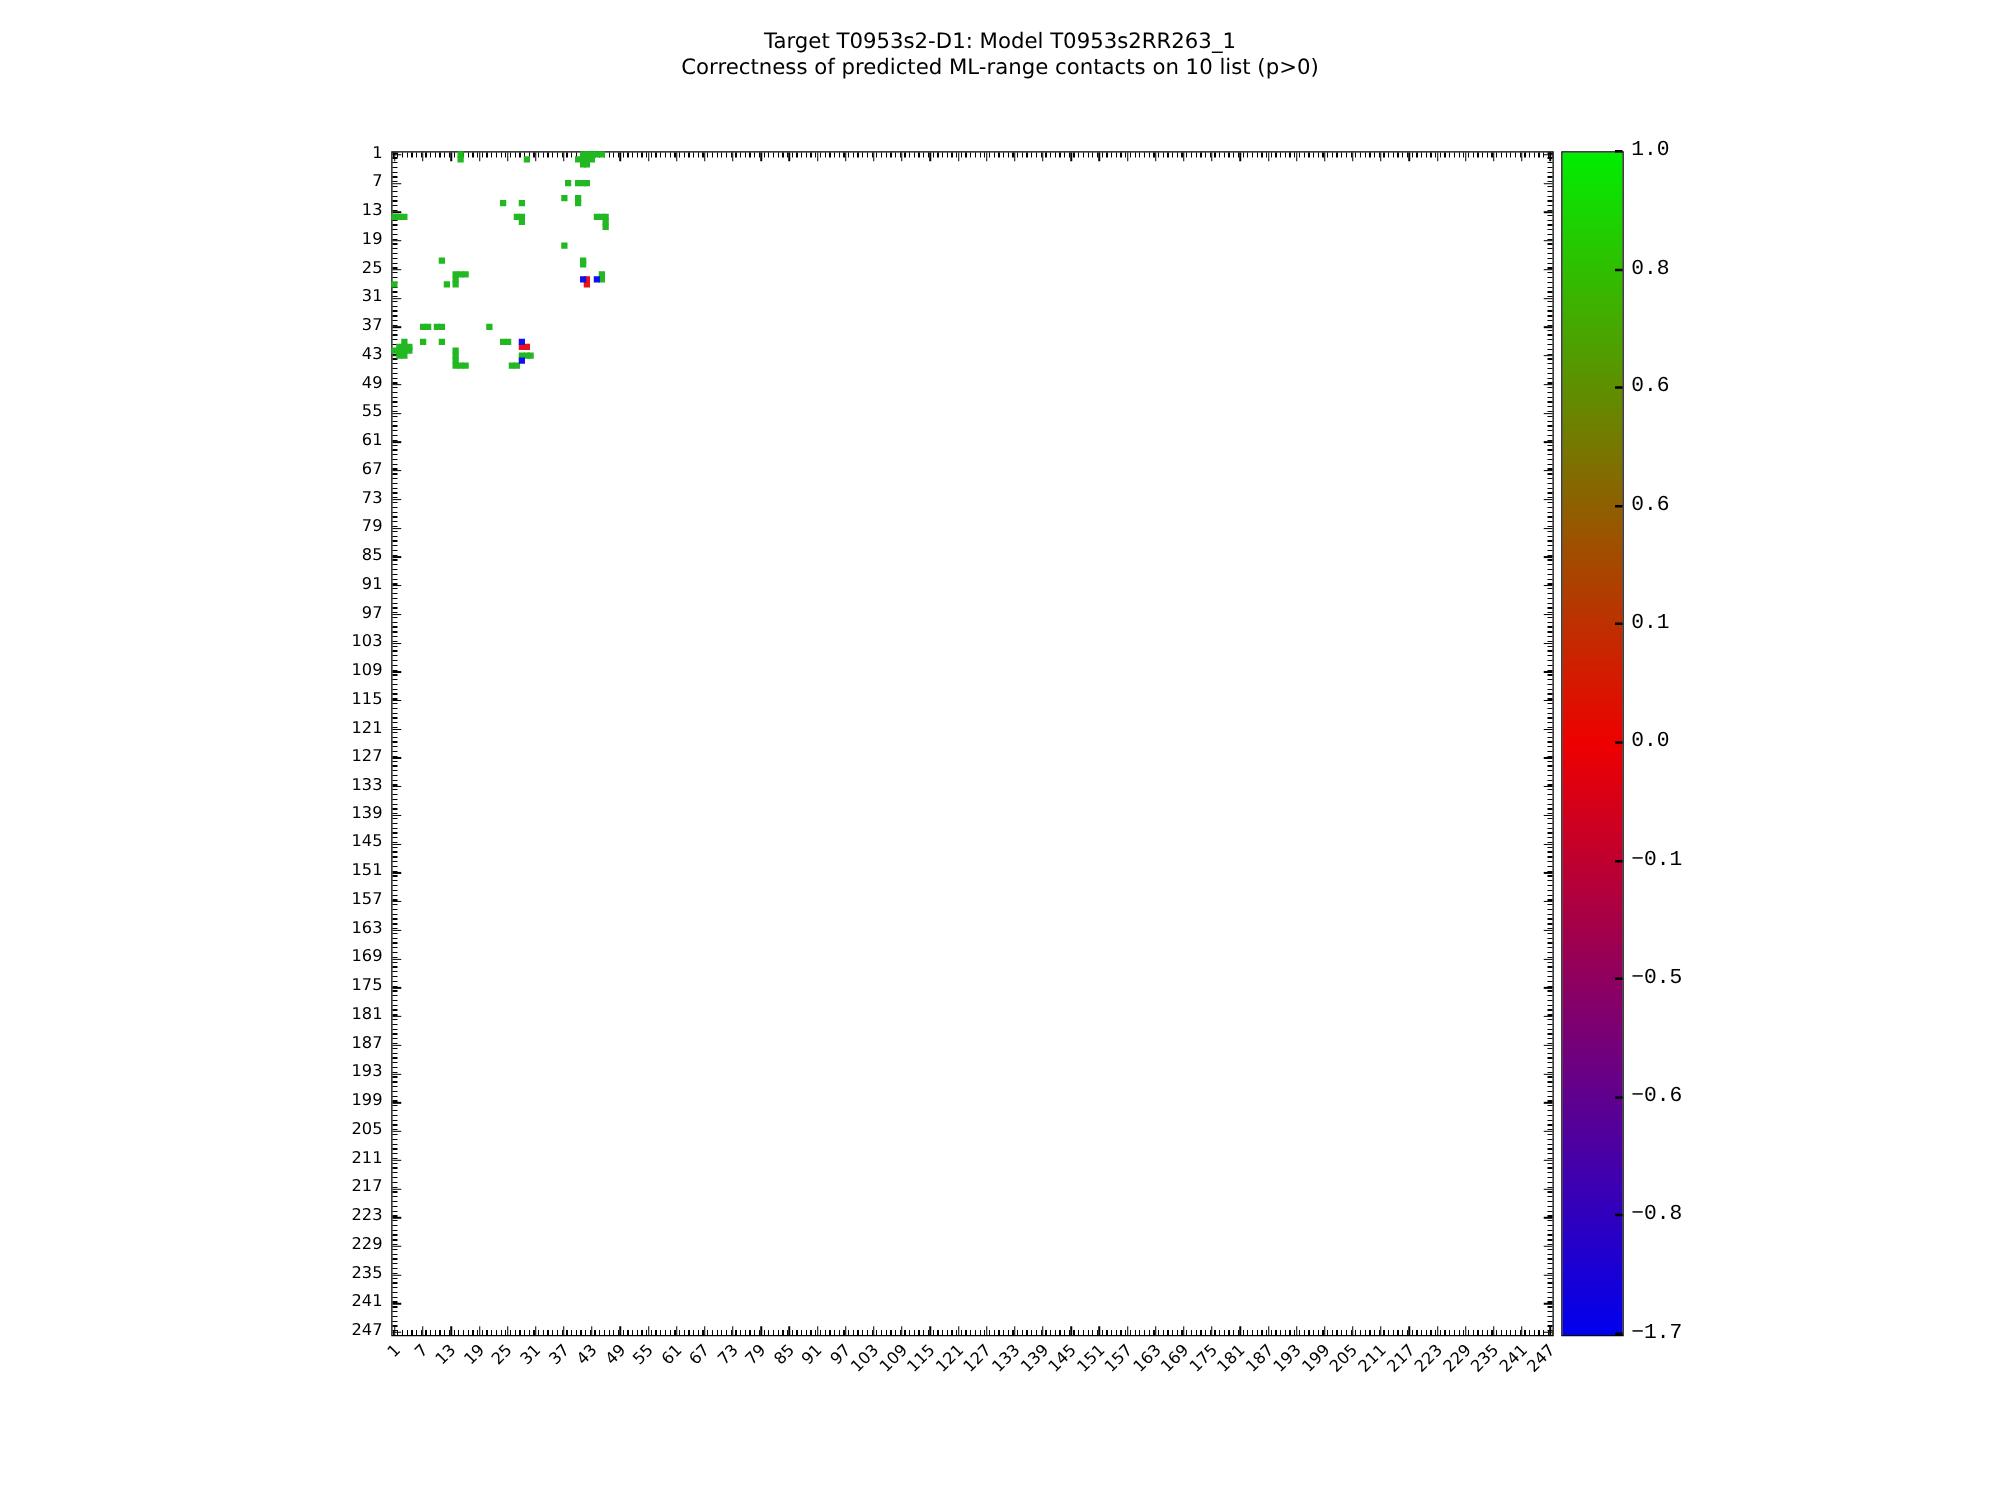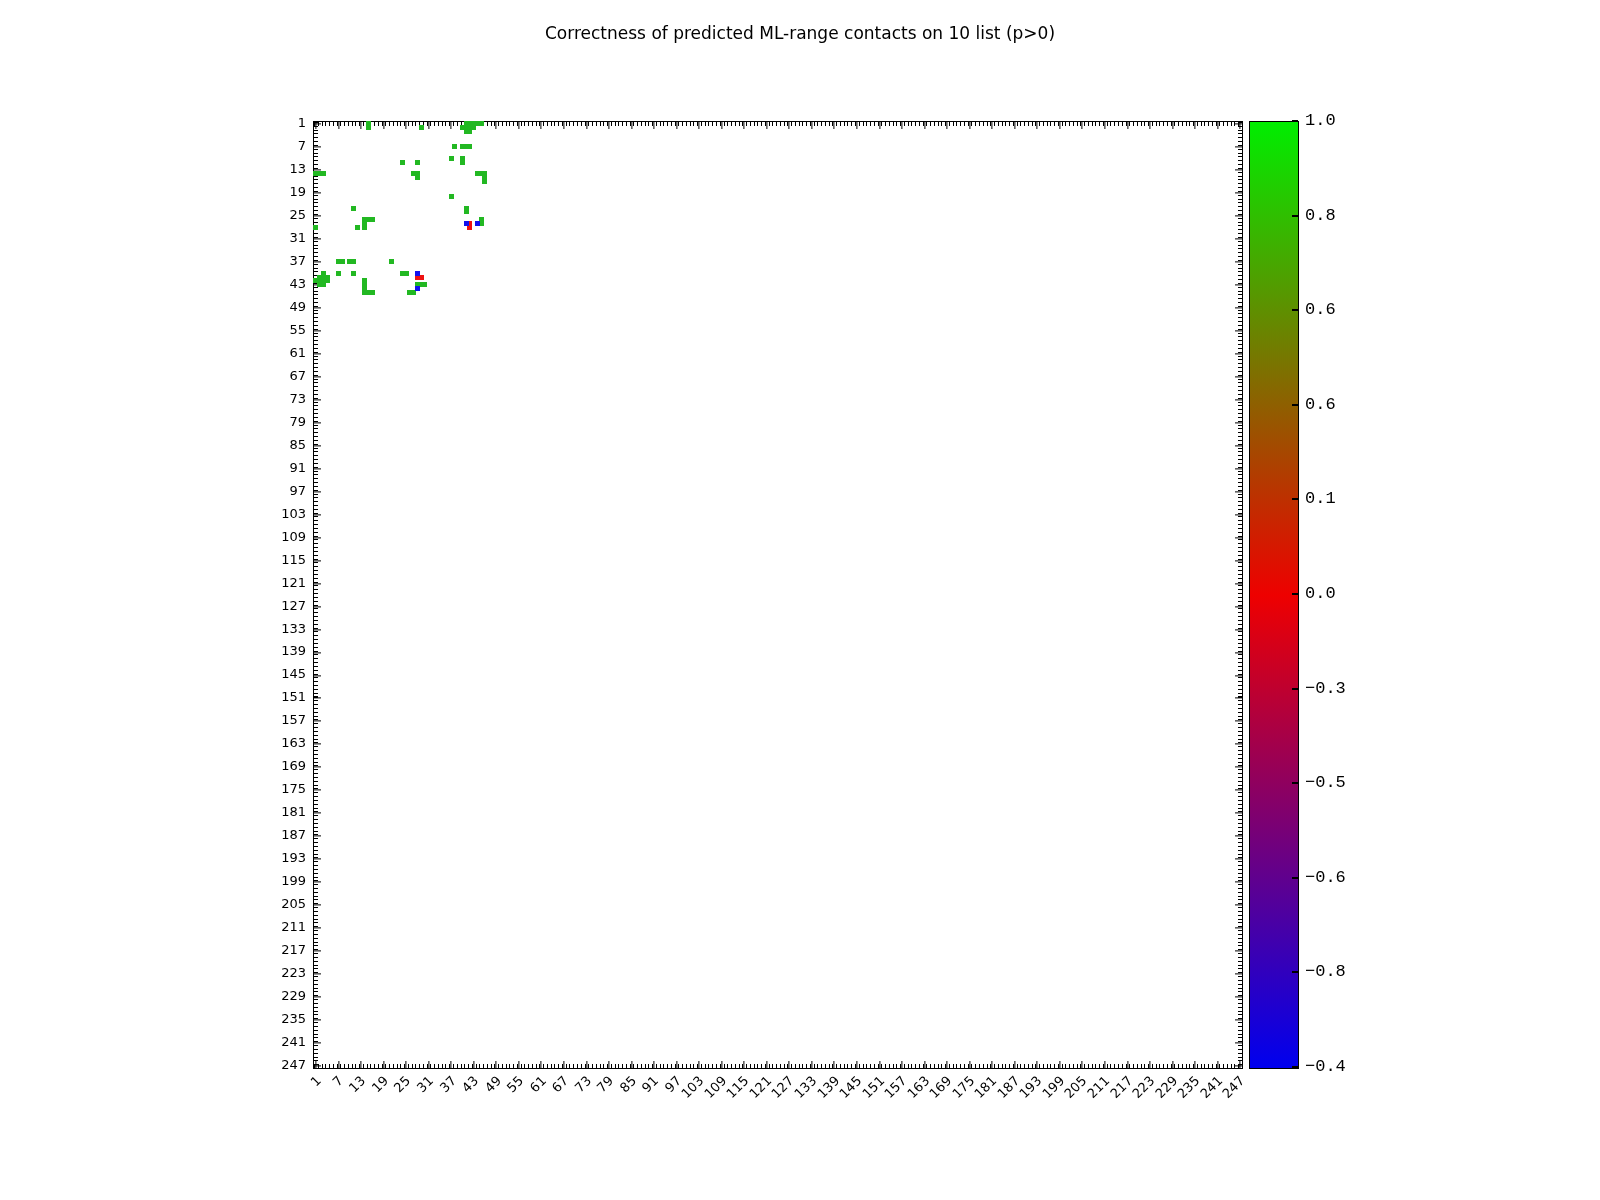--- a/index.html
+++ b/index.html
@@ -52,20 +52,21 @@
   }
   .cb-tick{position:absolute;width:6px;height:2px;background:#000;}
   .cb-lab{position:absolute;font-size:17px;line-height:18px;white-space:nowrap;font-family:Liberation Mono, monospace;}
 </style>
 </head>
 <body>
 
 <div id="figure">
 
   <div class="fig-title">
+    <div>Target T0953s2-D1: Model T0953s2RR263_1</div>
     <div>Correctness of predicted ML-range contacts on 10 list (p&gt;0)</div>
   </div>
 
 
   <div id="plot">
     <div class="comb t-min"></div>
     <div class="comb t-maj"></div>
     <div class="comb b-min"></div>
     <div class="comb b-maj"></div>
     <div class="comb l-min"></div>
@@ -342,24 +343,24 @@
       <div class="cb-lab" style="left: 1305px; top: 206.6px;">0.8</div>
       <div class="cb-tick" style="left: 1292px; top: 309.2px;"></div>
       <div class="cb-lab" style="left: 1305px; top: 301.2px;">0.6</div>
       <div class="cb-tick" style="left: 1292px; top: 403.8px;"></div>
       <div class="cb-lab" style="left: 1305px; top: 395.8px;">0.6</div>
       <div class="cb-tick" style="left: 1292px; top: 498.4px;"></div>
       <div class="cb-lab" style="left: 1305px; top: 490.4px;">0.1</div>
       <div class="cb-tick" style="left: 1292px; top: 593px;"></div>
       <div class="cb-lab" style="left: 1305px; top: 585px;">0.0</div>
       <div class="cb-tick" style="left: 1292px; top: 687.6px;"></div>
-      <div class="cb-lab" style="left: 1305px; top: 679.6px;">−0.3</div>
+      <div class="cb-lab" style="left: 1305px; top: 679.6px;">−0.1</div>
       <div class="cb-tick" style="left: 1292px; top: 782.2px;"></div>
       <div class="cb-lab" style="left: 1305px; top: 774.2px;">−0.5</div>
       <div class="cb-tick" style="left: 1292px; top: 876.8px;"></div>
       <div class="cb-lab" style="left: 1305px; top: 868.8px;">−0.6</div>
       <div class="cb-tick" style="left: 1292px; top: 971.4px;"></div>
       <div class="cb-lab" style="left: 1305px; top: 963.4px;">−0.8</div>
       <div class="cb-tick" style="left: 1292px; top: 1066px;"></div>
-      <div class="cb-lab" style="left: 1305px; top: 1058px;">−0.4</div>
+      <div class="cb-lab" style="left: 1305px; top: 1058px;">−1.7</div>
     </div>
 
 </div>
 
 </body></html>

